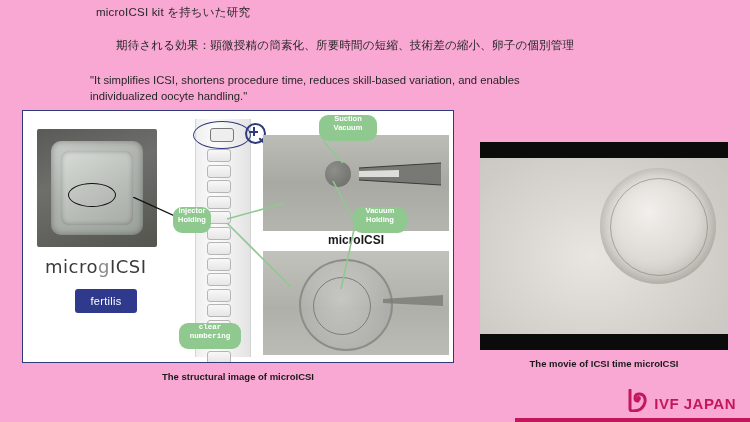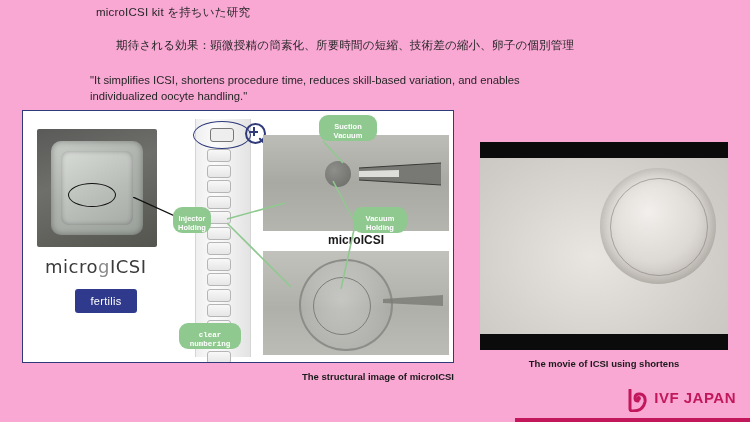--- a/index.html
+++ b/index.html
@@ -59,21 +59,21 @@
     border: 1.5px solid #2f3a7a;
     background: #ffffff;
     box-sizing: border-box;
     overflow: hidden;
   }
   .left-caption {
     position: absolute;
     left: 22px;
     top: 371px;
     width: 432px;
-    text-align: right;
+    text-align: center;
     font-size: 9.5px;
     font-weight: bold;
     color: #1a1a1a;
   }
 
   
   .dish-photo {
     position: absolute;
     left: 14px;
     top: 18px;
@@ -306,21 +306,21 @@
   
   .callout {
     position: absolute;
     background: #8fc98f;
     color: #ffffff;
     font-size: 7.5px;
     font-weight: bold;
     text-align: center;
     border-radius: 9px;
     line-height: 1.15;
-    padding: 8px 2px;
+    padding: 0 2px;
     box-sizing: border-box;
   }
   #callout-suction { left: 296px; top: 4px; width: 58px; height: 26px; }
   #callout-injector { left: 150px; top: 96px; width: 38px; height: 26px; }
   #callout-holding { left: 330px; top: 96px; width: 54px; height: 26px; }
   #callout-numbering { left: 156px; top: 212px; width: 62px; height: 26px; font-family: Liberation Mono, monospace; }
 
   .leader {
     position: absolute;
     pointer-events: none;
@@ -378,21 +378,21 @@
     font-weight: bold;
     color: #1a1a1a;
   }
 
   
   .logo {
     position: absolute;
     right: 14px;
     bottom: 10px;
     display: flex;
-    align-items: flex-start;
+    align-items: flex-end;
     gap: 6px;
   }
   .logo-mark {
     width: 21px;
     height: 23px;
     position: relative;
   }
   .logo-text {
     font-size: 15px;
     font-weight: bold;
@@ -517,21 +517,21 @@
   <div class="left-caption">The structural image of microICSI</div>
 
   <div class="right-panel">
     <div class="movie-bg"></div>
     <div class="movie-oocyte">
       <div class="movie-zona"></div>
     </div>
     <div class="movie-dark"></div>
     <div class="movie-dark bottom"></div>
   </div>
-  <div class="right-caption">The movie of ICSI using shortens</div>
+  <div class="right-caption">The movie of ICSI time microICSI</div>
 
   <div class="logo">
     <div class="logo-mark">
       <svg width="21" height="23" viewBox="0 0 21 23">
         <path d="M3 1 L3 20 Q3 22 6 22 Q16 22 18 13 Q19 6 13 5 Q8 4.5 8 9 Q8 12 11 12" fill="none" stroke="#c2185b" stroke-width="3" stroke-linecap="round"></path>
         <circle cx="11.5" cy="9.5" r="2.4" fill="#c2185b"></circle>
       </svg>
     </div>
     <div class="logo-text">IVF JAPAN</div>
   </div>

